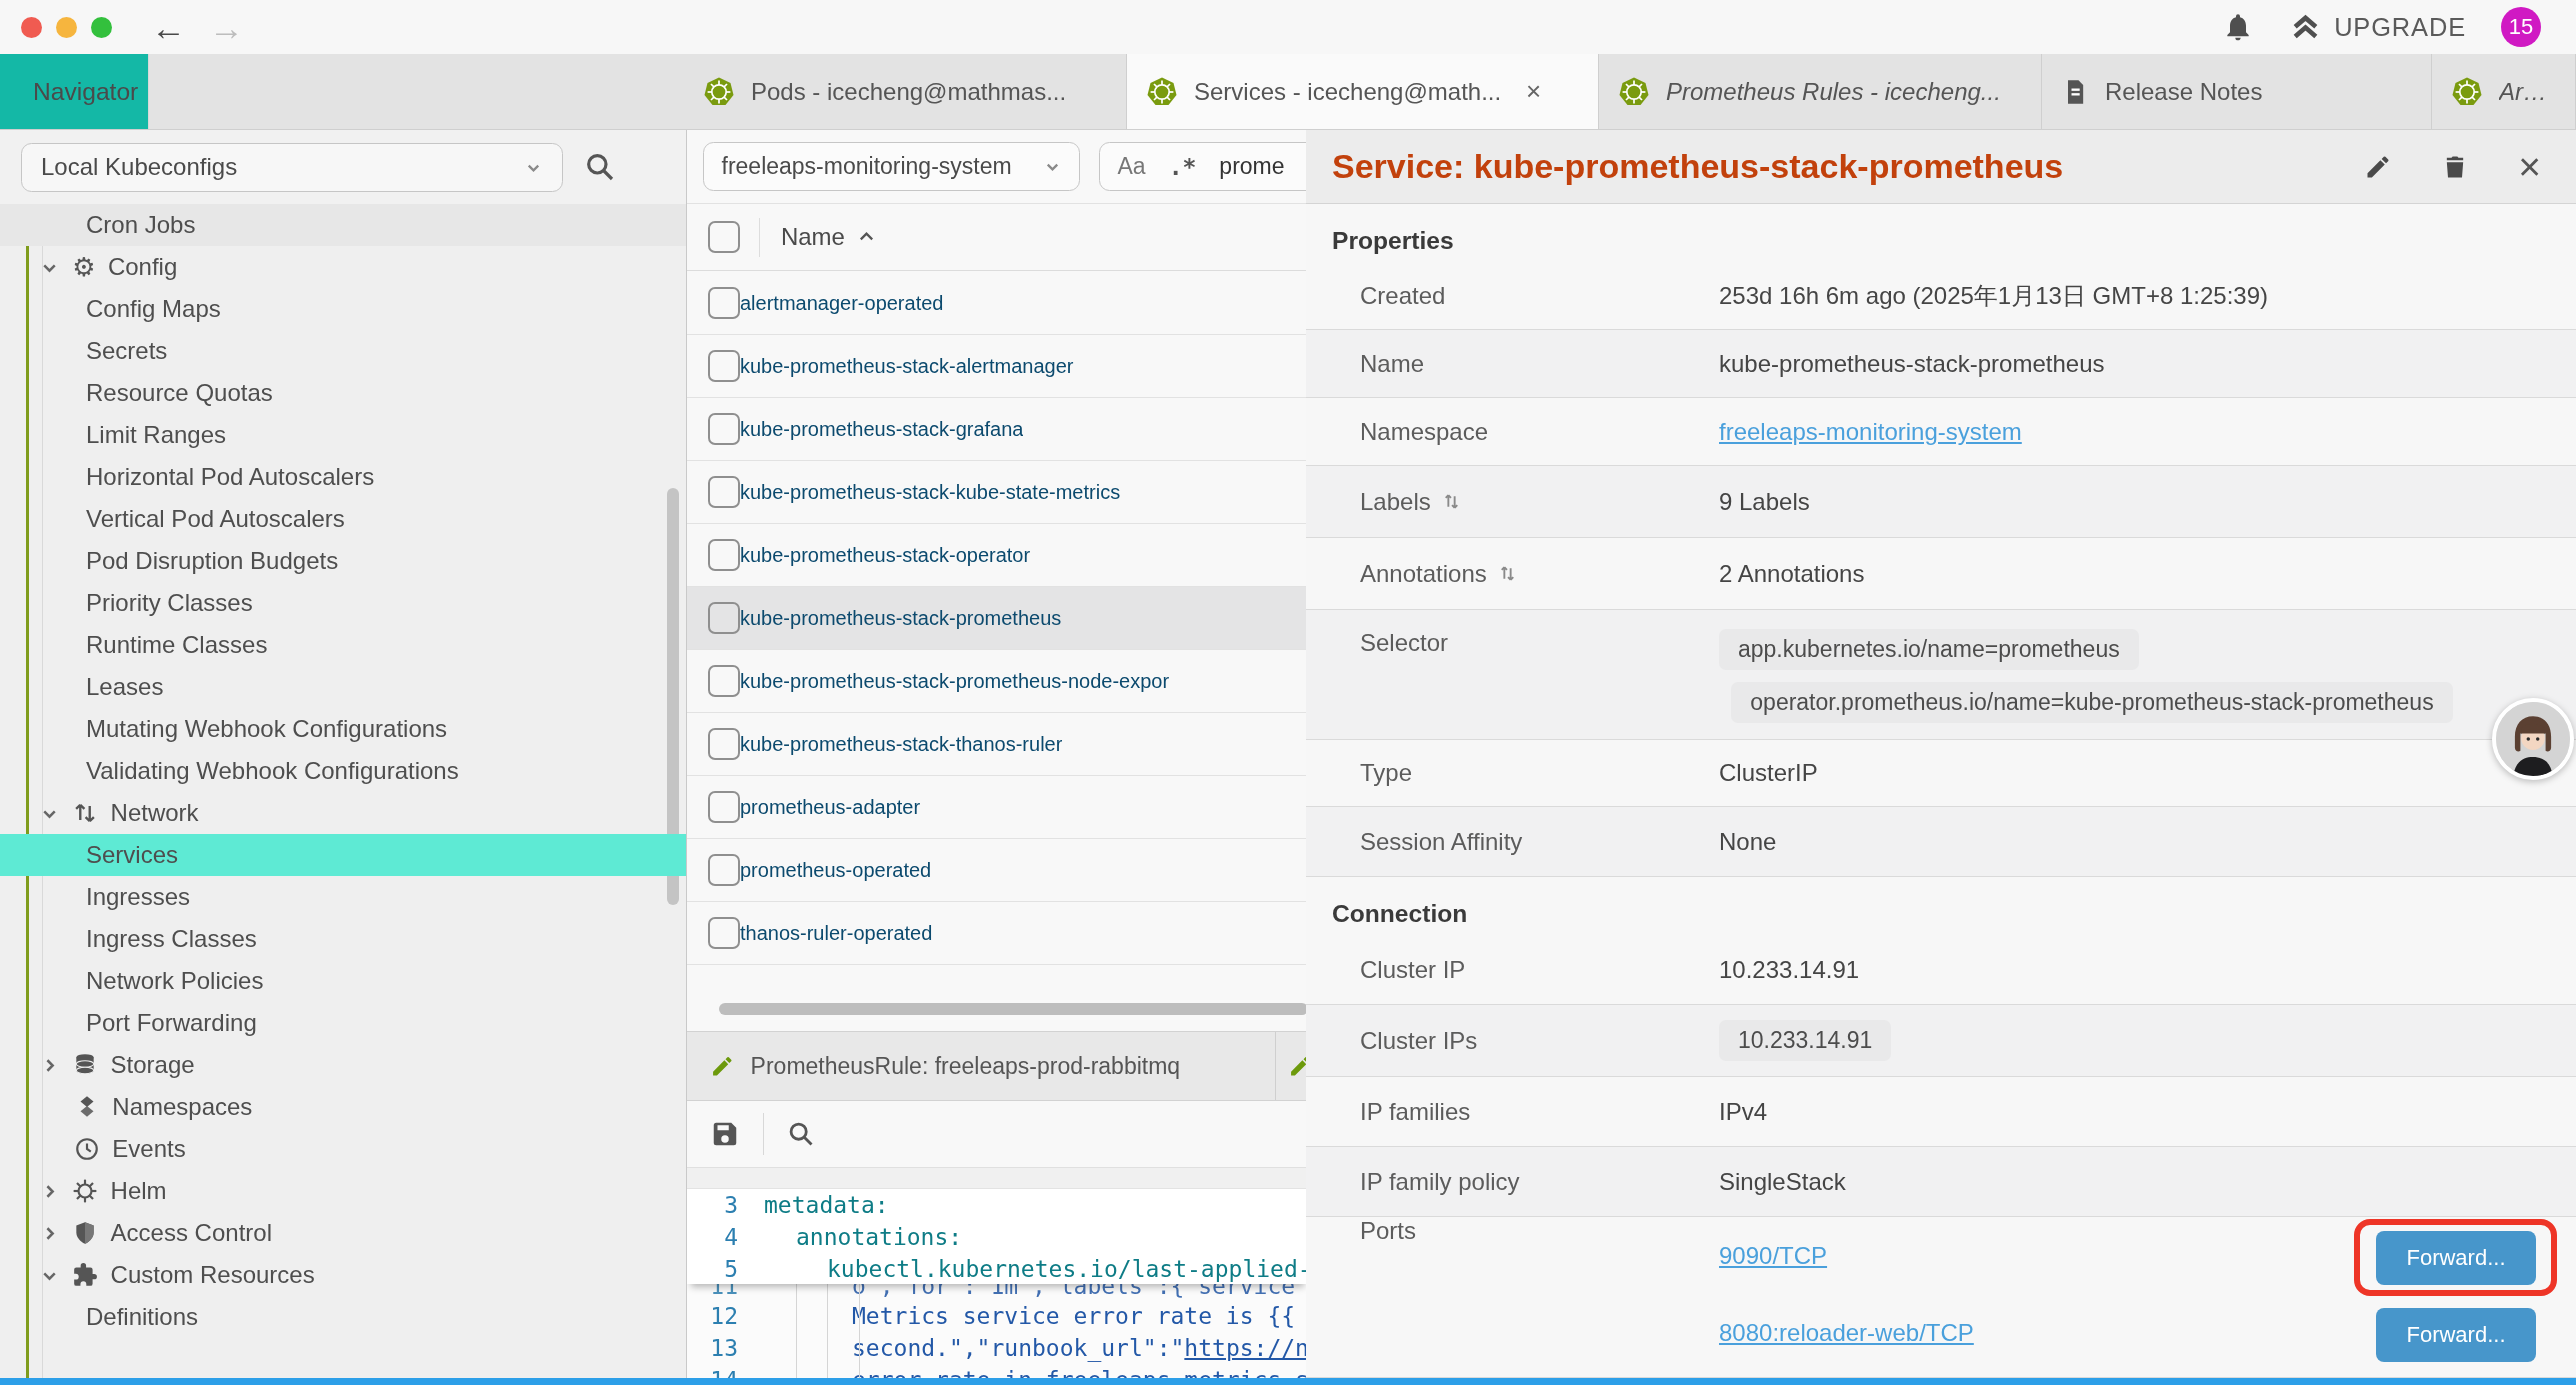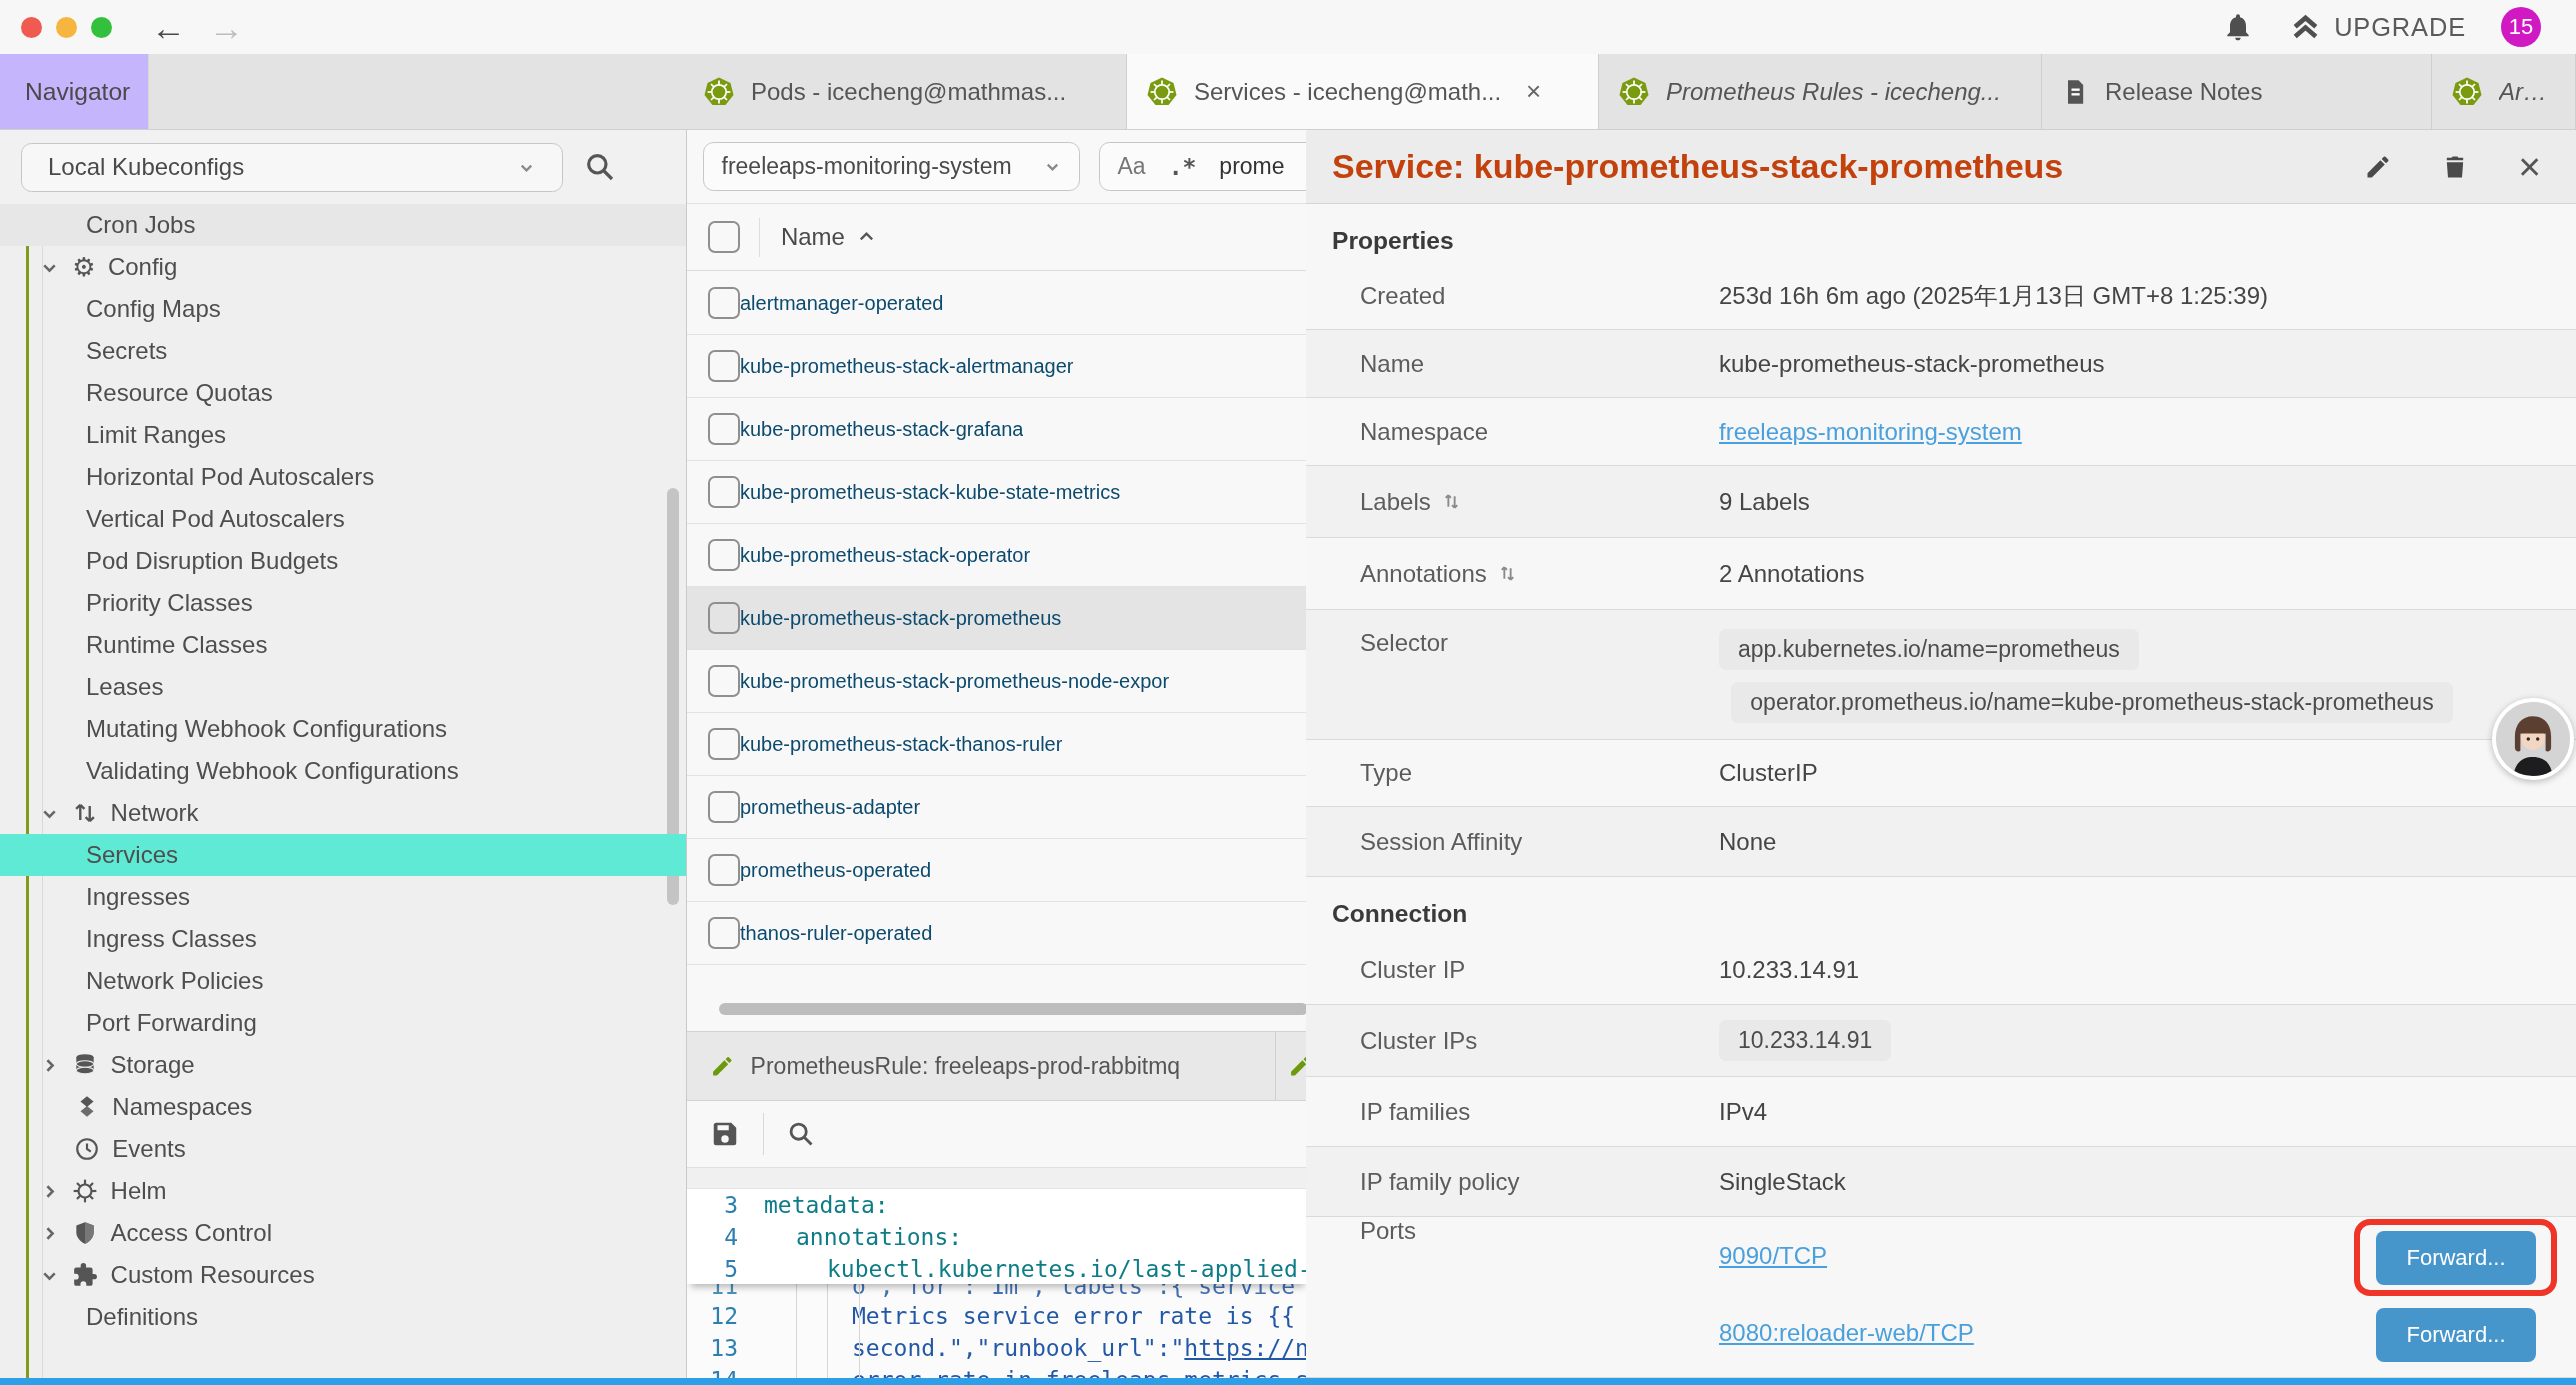--- a/index.html
+++ b/index.html
@@ -14,34 +14,34 @@
   .dot.red{background:#f05b51}.dot.yellow{background:#f6b53e}.dot.green{background:#33c03d}
   .navarrows{display:flex;gap:23px;margin-left:39px;font-size:35px;line-height:35px;}
   .arrow-back{color:#4a4a4a}.arrow-fwd{color:#bdbdbd}
   .titlebar-right{margin-left:auto;display:flex;align-items:center;gap:35px;margin-right:35px;color:#5a5a5a;}
   .upgrade{display:flex;align-items:center;gap:12.3px;font-size:25.4px;letter-spacing:0.9px;color:#5a5a5a;}
   .badge{width:40px;height:40px;border-radius:50%;background:#d019c3;color:#fff;font-size:22px;
     display:flex;align-items:center;justify-content:center;}
   
   .tabstrip{position:absolute;left:0;top:54px;width:2576px;height:75px;background:#e3e3e3;
     border-bottom:0.9px solid #cfcfcf;display:flex;}
-  .nav-tab{width:149px;height:75px;background:#c4b5fd;display:flex;align-items:center;
-    padding-left:25px;box-sizing:border-box;font-size:24.6px;color:#4a4a4a;border-right:0.9px solid #d8d8d8;text-align:right;}
+  .nav-tab{width:149px;height:75px;background:#14b8a6;display:flex;align-items:center;
+    padding-left:33px;box-sizing:border-box;font-size:24.6px;color:#4a4a4a;border-right:0.9px solid #d8d8d8;text-align:right;}
   .tab-gap{width:537px;height:75px;}
   .tab{height:75px;display:flex;align-items:center;gap:16px;padding:0 19px;box-sizing:border-box;
     border-right:0.9px solid #cfcfcf;font-size:24px;color:#555;background:#e3e3e3;overflow:hidden;white-space:nowrap;}
   .tab.active{background:#fafafa;}
   .tab.italic .tab-label{font-style:italic;}
   .tab-label{overflow:hidden;text-overflow:ellipsis;}
   .tab-close{font-size:26px;color:#666;margin-left:8.8px;}
   
   .sidebar{position:absolute;left:0;top:130px;width:686px;height:1256px;background:#f1f1f1;}
   .side-toolbar{height:74px;display:flex;align-items:center;gap:21px;padding:0 21px;box-sizing:border-box;}
   .kubeselect{flex:0 0 542px;height:49px;border:1.8px solid #c6c6c6;border-radius:10.5px;background:#f7f7f7;
-    display:flex;align-items:center;padding:0 26px;box-sizing:border-box;font-size:24px;color:#4a4a4a;}
+    display:flex;align-items:center;padding:0 19px;box-sizing:border-box;font-size:24px;color:#4a4a4a;}
   .kubeselect .chev{margin-left:auto;color:#8a8a8a;}
   .side-search{color:#555;}
   .sidelist{position:relative;height:1182px;overflow:hidden;background:#efefef;}
   .guide-olive{position:absolute;left:26px;top:0;width:2.6px;height:1182px;background:#7f9c1c;}
   .guide-grey{position:absolute;left:42px;top:0;width:0.9px;height:1182px;background:#d9d9d9;}
   .srow{position:relative;height:42px;display:flex;align-items:center;font-size:24px;color:#4e4e4e;white-space:nowrap;}
   .srow.item{padding-left:86px;}
   .srow.section{padding-left:39px;gap:12.3px;}
   .srow.leaficon{padding-left:74px;gap:12.3px;}
   .srow.highlight{background:#e7e7e7;}

